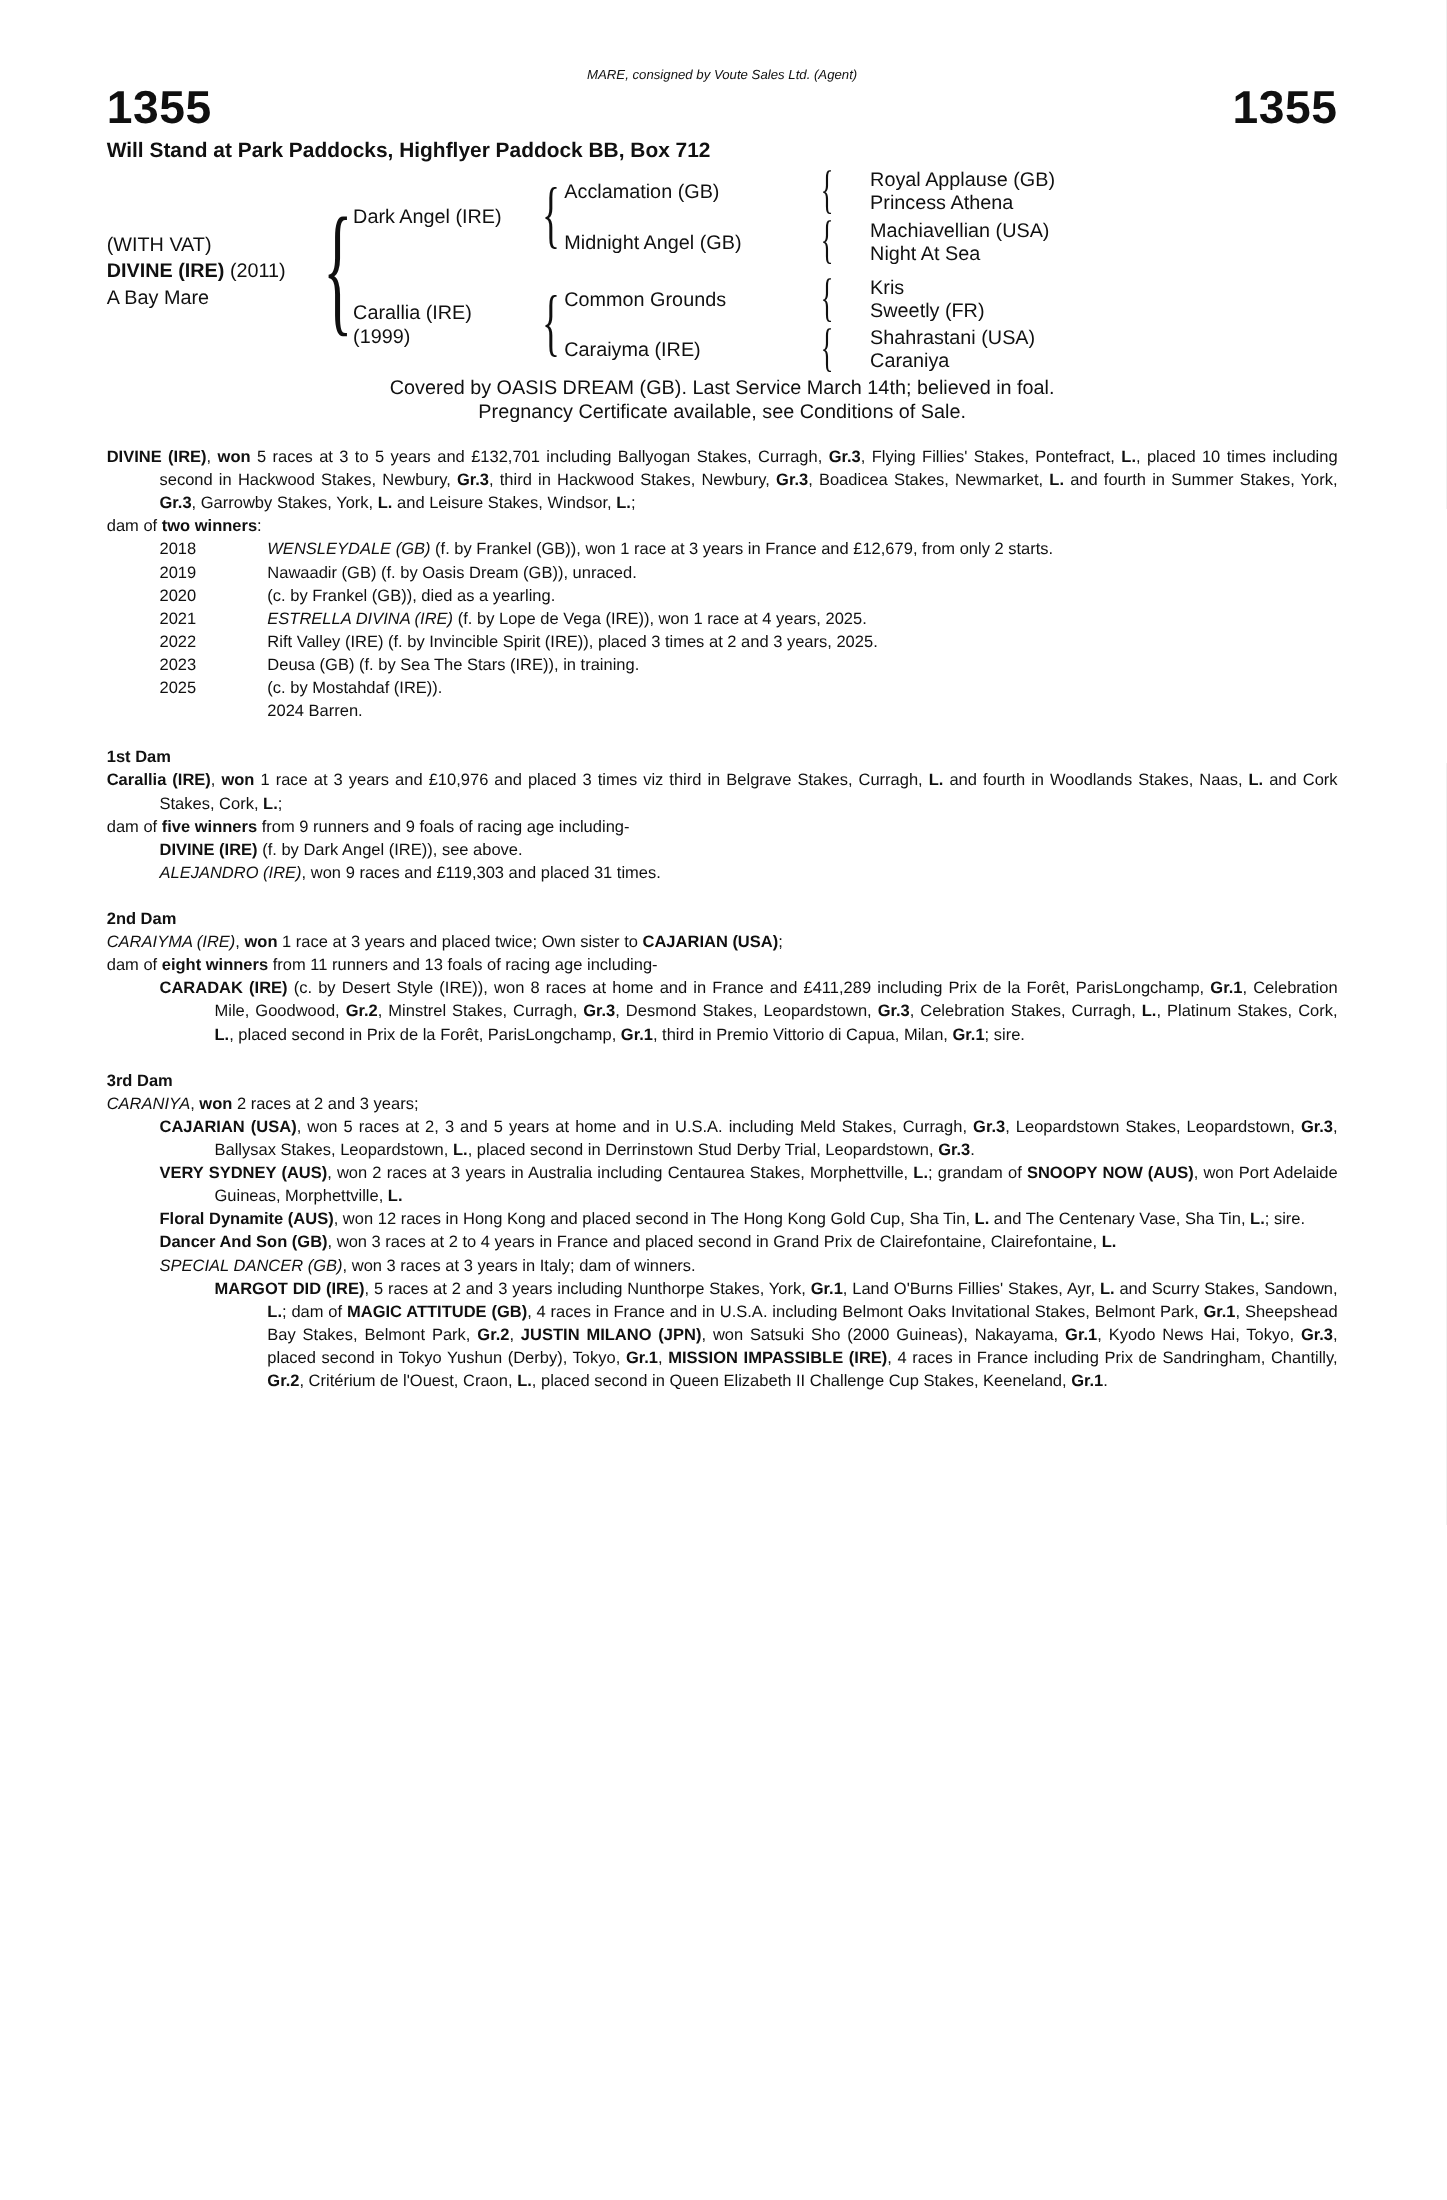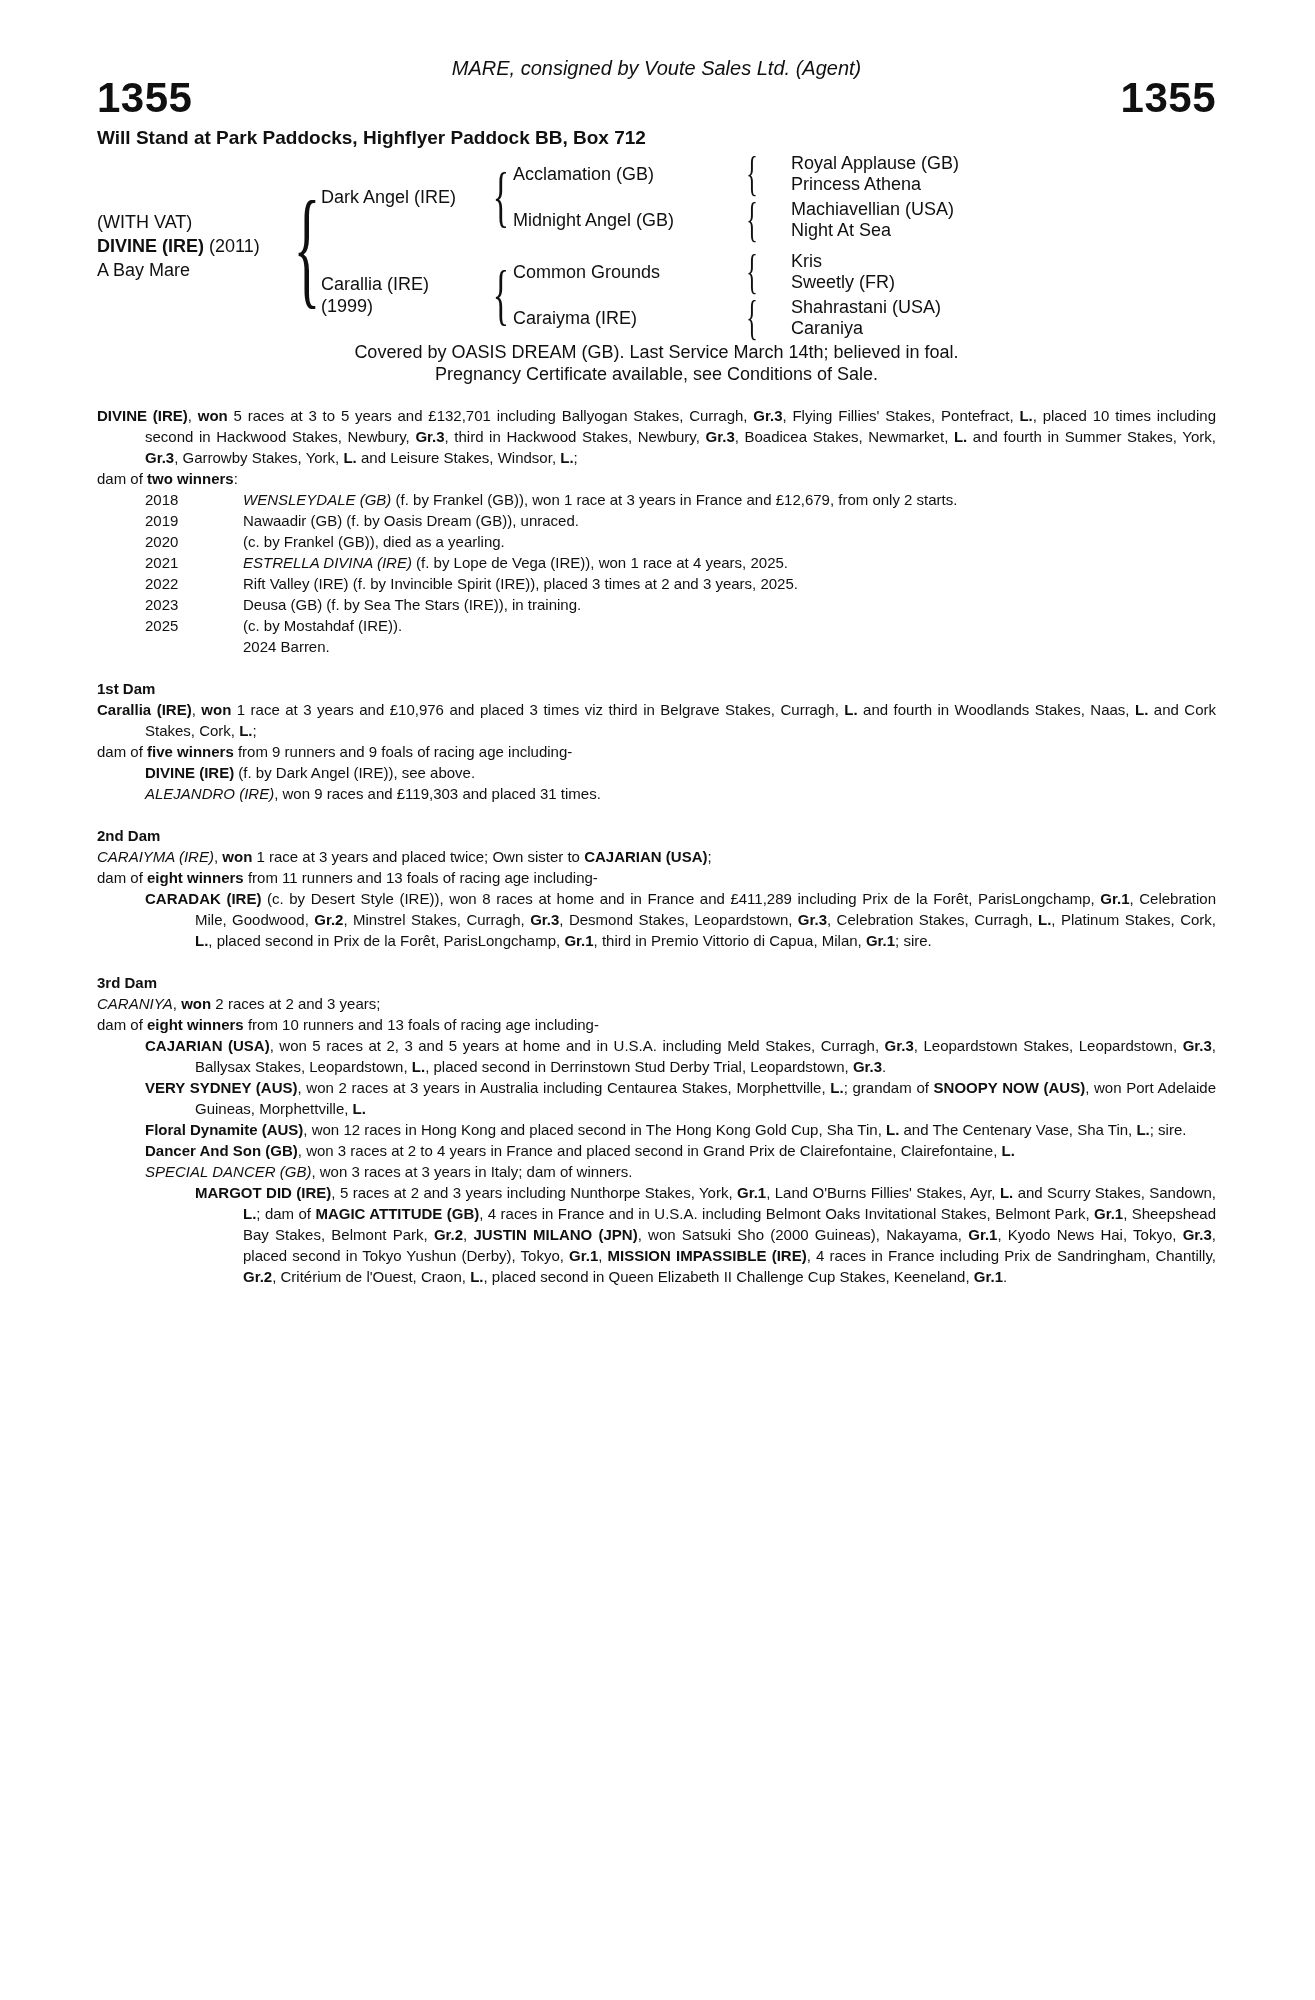--- a/index.html
+++ b/index.html
@@ -10,21 +10,21 @@
     margin: 0 auto;
     background: #ffffff;
     box-sizing: border-box;
     padding: 56px 99px 0 97px;
     font-family: "Liberation Sans", "DejaVu Sans", sans-serif;
     color: #101010;
   }
   .b { font-weight: bold; }
   .i { font-style: italic; }
 
-  .consignor { text-align: center; font-style: italic; font-size: 20px; line-height: 24px; }
+  .consignor { text-align: center; font-style: italic; font-size: 12px; line-height: 24px; }
   .lot-row { display: flex; justify-content: space-between; align-items: baseline; margin-top: 0px; }
   .lot { font-size: 42px; font-weight: bold; letter-spacing: 0.5px; line-height: 36px; }
   .stand { font-weight: bold; font-size: 19px; margin-top: 10px; line-height: 23px; }
 
   
   .pedigree { display: flex; align-items: center; font-size: 18px; margin-top: 4px; }
   .ped-subject { width: 196px; line-height: 24px; flex: 0 0 196px; }
   .brace {
     font-family: "Liberation Serif", "DejaVu Serif", serif;
     font-weight: 400;
@@ -182,21 +182,20 @@
       <div class="para p0"><span class="b">Carallia (IRE)</span><span>, </span><span class="b">won</span><span> 1 race at 3 years and £10,976 and placed 3 times viz third in Belgrave Stakes, Curragh, </span><span class="b">L.</span><span> and fourth in Woodlands Stakes, Naas, </span><span class="b">L.</span><span> and Cork Stakes, Cork, </span><span class="b">L.</span><span>;</span></div>
       <div class="para p0"><span>dam of </span><span class="b">five winners</span><span> from 9 runners and 9 foals of racing age including-</span></div>
       <div class="para p1"><span class="b">DIVINE (IRE)</span><span> (f. by Dark Angel (IRE)), see above.</span></div>
       <div class="para p1"><span class="i">ALEJANDRO (IRE)</span><span>, won 9 races and £119,303 and placed 31 times.</span></div>
       <div class="heading">2nd Dam</div>
       <div class="para p0"><span class="i">CARAIYMA (IRE)</span><span>, </span><span class="b">won</span><span> 1 race at 3 years and placed twice; Own sister to </span><span class="b">CAJARIAN (USA)</span><span>;</span></div>
       <div class="para p0"><span>dam of </span><span class="b">eight winners</span><span> from 11 runners and 13 foals of racing age including-</span></div>
       <div class="para p1"><span class="b">CARADAK (IRE)</span><span> (c. by Desert Style (IRE)), won 8 races at home and in France and £411,289 including Prix de la Forêt, ParisLongchamp, </span><span class="b">Gr.1</span><span>, Celebration Mile, Goodwood, </span><span class="b">Gr.2</span><span>, Minstrel Stakes, Curragh, </span><span class="b">Gr.3</span><span>, Desmond Stakes, Leopardstown, </span><span class="b">Gr.3</span><span>, Celebration Stakes, Curragh, </span><span class="b">L.</span><span>, Platinum Stakes, Cork, </span><span class="b">L.</span><span>, placed second in Prix de la Forêt, ParisLongchamp, </span><span class="b">Gr.1</span><span>, third in Premio Vittorio di Capua, Milan, </span><span class="b">Gr.1</span><span>; sire.</span></div>
       <div class="heading">3rd Dam</div>
       <div class="para p0"><span class="i">CARANIYA</span><span>, </span><span class="b">won</span><span> 2 races at 2 and 3 years;</span></div>
-      <div class="para p0"><span>dam of </span><span class="b">eight winners</span><span> from 10 runners and 13 foals of racing age including-</span></div>
       <div class="para p1"><span class="b">CAJARIAN (USA)</span><span>, won 5 races at 2, 3 and 5 years at home and in U.S.A. including Meld Stakes, Curragh, </span><span class="b">Gr.3</span><span>, Leopardstown Stakes, Leopardstown, </span><span class="b">Gr.3</span><span>, Ballysax Stakes, Leopardstown, </span><span class="b">L.</span><span>, placed second in Derrinstown Stud Derby Trial, Leopardstown, </span><span class="b">Gr.3</span><span>.</span></div>
       <div class="para p1"><span class="b">VERY SYDNEY (AUS)</span><span>, won 2 races at 3 years in Australia including Centaurea Stakes, Morphettville, </span><span class="b">L.</span><span>; grandam of </span><span class="b">SNOOPY NOW (AUS)</span><span>, won Port Adelaide Guineas, Morphettville, </span><span class="b">L.</span></div>
       <div class="para p1"><span class="b">Floral Dynamite (AUS)</span><span>, won 12 races in Hong Kong and placed second in The Hong Kong Gold Cup, Sha Tin, </span><span class="b">L.</span><span> and The Centenary Vase, Sha Tin, </span><span class="b">L.</span><span>; sire.</span></div>
       <div class="para p1"><span class="b">Dancer And Son (GB)</span><span>, won 3 races at 2 to 4 years in France and placed second in Grand Prix de Clairefontaine, Clairefontaine, </span><span class="b">L.</span></div>
       <div class="para p1"><span class="i">SPECIAL DANCER (GB)</span><span>, won 3 races at 3 years in Italy; dam of winners.</span></div>
       <div class="para p2"><span class="b">MARGOT DID (IRE)</span><span>, 5 races at 2 and 3 years including Nunthorpe Stakes, York, </span><span class="b">Gr.1</span><span>, Land O'Burns Fillies' Stakes, Ayr, </span><span class="b">L.</span><span> and Scurry Stakes, Sandown, </span><span class="b">L.</span><span>; dam of </span><span class="b">MAGIC ATTITUDE (GB)</span><span>, 4 races in France and in U.S.A. including Belmont Oaks Invitational Stakes, Belmont Park, </span><span class="b">Gr.1</span><span>, Sheepshead Bay Stakes, Belmont Park, </span><span class="b">Gr.2</span><span>, </span><span class="b">JUSTIN MILANO (JPN)</span><span>, won Satsuki Sho (2000 Guineas), Nakayama, </span><span class="b">Gr.1</span><span>, Kyodo News Hai, Tokyo, </span><span class="b">Gr.3</span><span>, placed second in Tokyo Yushun (Derby), Tokyo, </span><span class="b">Gr.1</span><span>, </span><span class="b">MISSION IMPASSIBLE (IRE)</span><span>, 4 races in France including Prix de Sandringham, Chantilly, </span><span class="b">Gr.2</span><span>, Critérium de l'Ouest, Craon, </span><span class="b">L.</span><span>, placed second in Queen Elizabeth II Challenge Cup Stakes, Keeneland, </span><span class="b">Gr.1</span><span>.</span></div>
     </div>
 
 </div>
 

